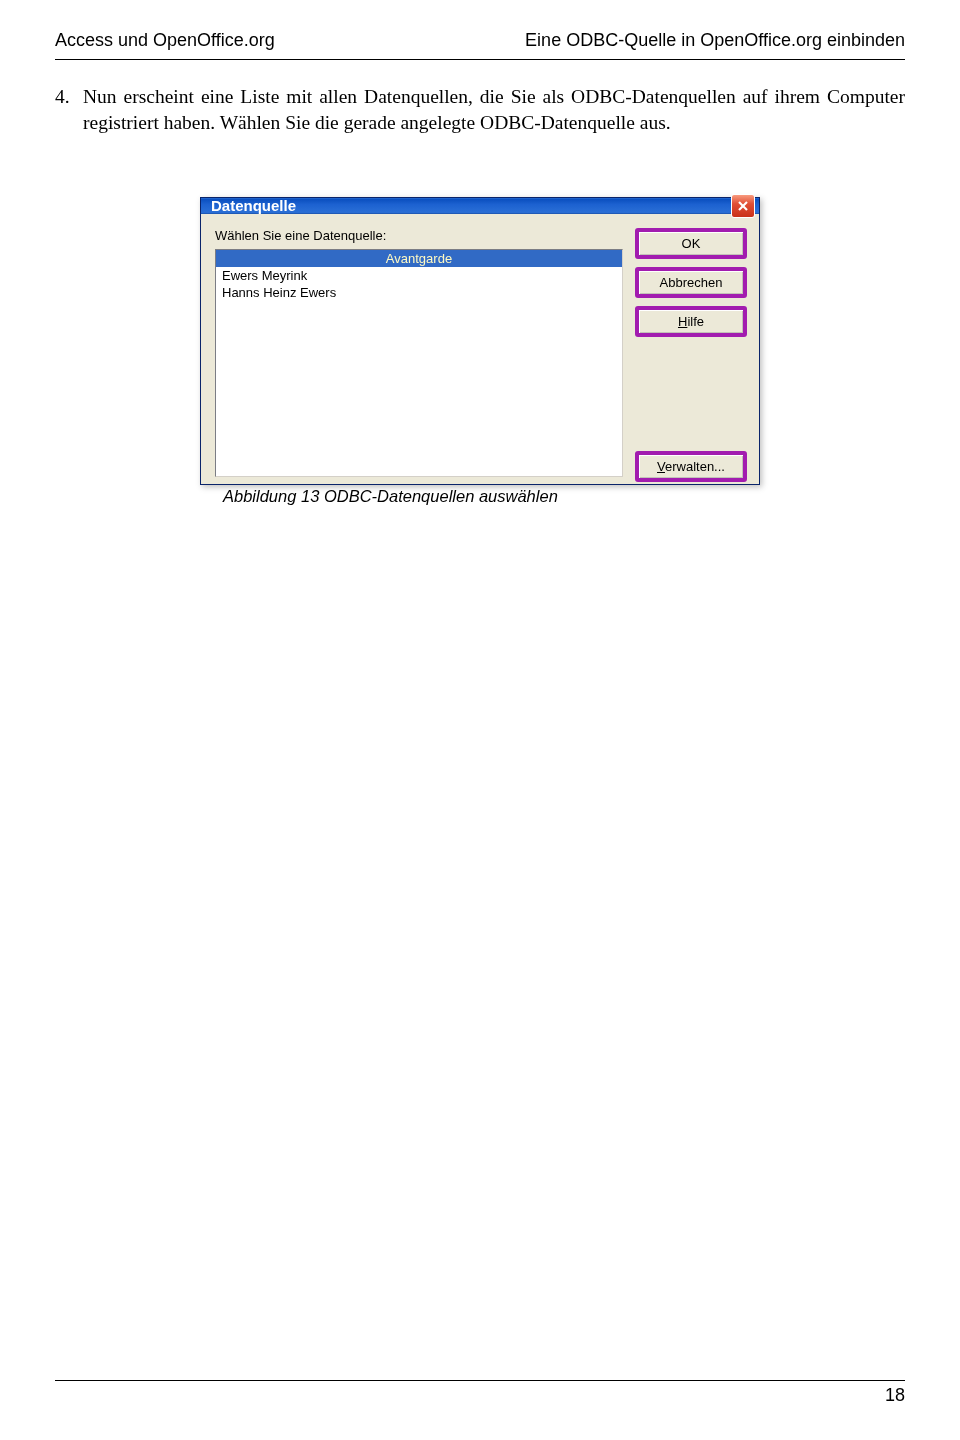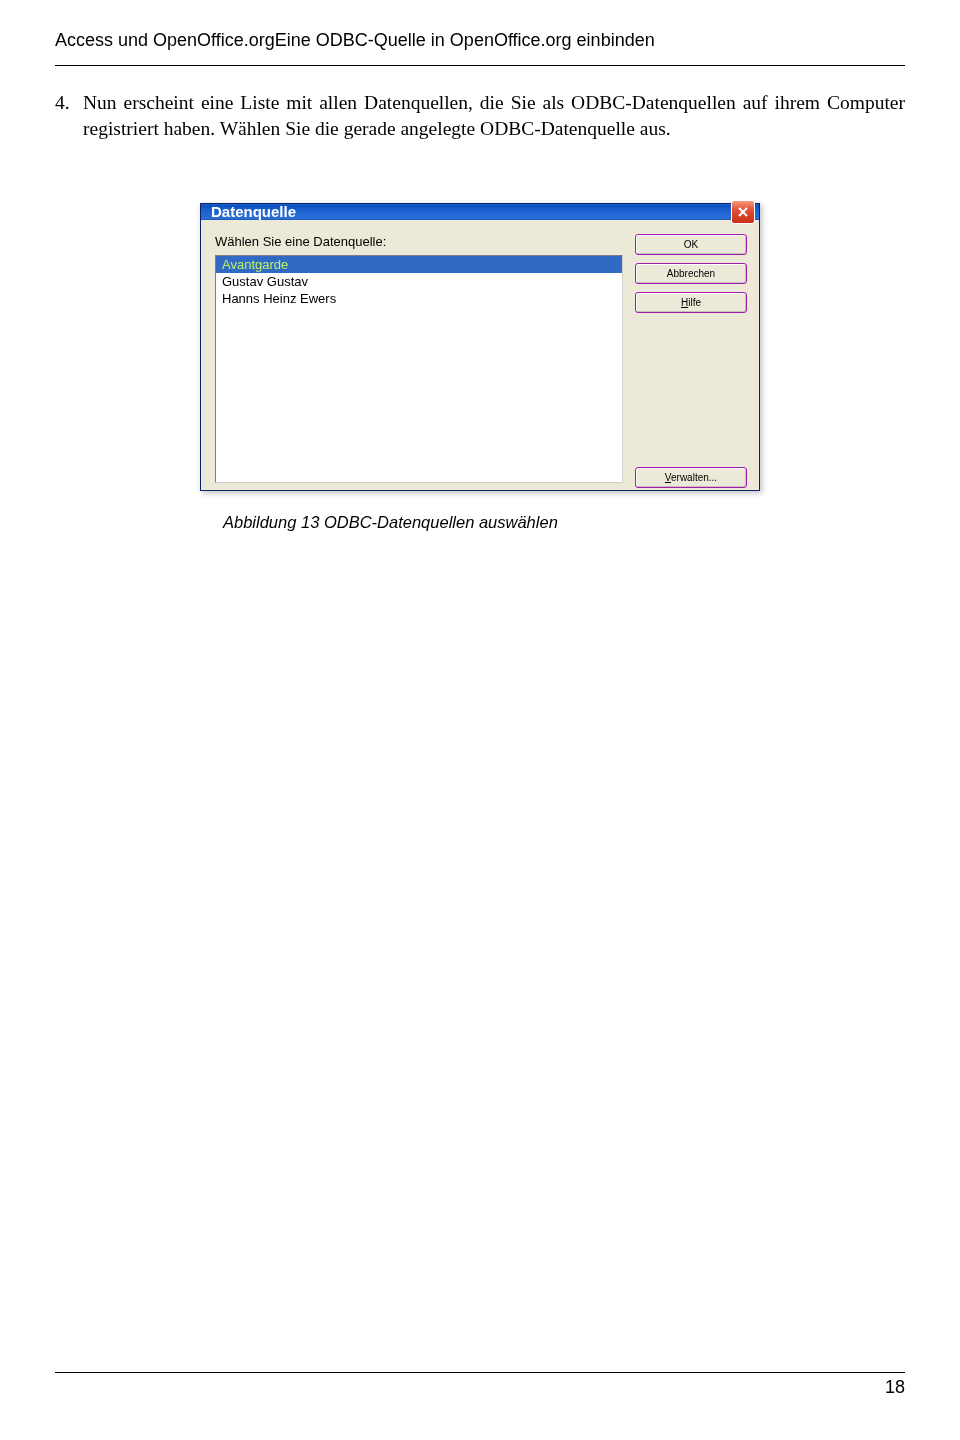--- a/index.html
+++ b/index.html
@@ -9,24 +9,24 @@
     width: 960px;
     height: 1440px;
     position: relative;
     color: #000;
   }
   .page {
     padding: 30px 55px 0 55px;
   }
   .header-row {
     display: flex;
-    justify-content: flex-start;
+    justify-content: space-between;
     font-size: 18px;
     font-family: Arial, sans-serif;
-    margin-bottom: 14px;
+    margin-bottom: 8px;
   }
   .header-line {
     border-bottom: 1px solid #000;
     margin-bottom: 24px;
   }
   .body-text {
     font-family: Georgia, "Times New Roman", serif;
     font-size: 19.5px;
     line-height: 1.35;
     text-align: justify;
@@ -99,50 +99,51 @@
     overflow: hidden;
   }
   .list-item {
     padding: 1px 6px;
     font-size: 13px;
     color: #000;
     white-space: nowrap;
   }
   .list-item.selected {
     background: #316ac5;
-    color: #bef264;
+    color: #fef9c3;
+    text-align: center;
   }
   .right-col {
     width: 112px;
     display: flex;
     flex-direction: column;
     gap: 8px;
   }
   .spacer-flex { flex: 1; }
   .btn {
     background: #ece9d8;
-    border: 1px solid #a21caf;
+    border: 4px solid #a21caf;
     border-radius: 3px;
     padding: 4px 6px;
-    font-size: 10px;
+    font-size: 13px;
     text-align: center;
     font-family: Tahoma, Arial, sans-serif;
     box-shadow: inset 1px 1px 0 #fff, inset -1px -1px 0 #c3c2b8;
   }
   .btn .ul { text-decoration: underline; }
   .caption {
     font-family: Arial, sans-serif;
     font-size: 16.5px;
     font-style: italic;
-    margin-top: 22px;
+    margin-top: 2px;
     margin-left: 168px;
   }
   .footer {
     position: absolute;
-    bottom: 42px;
+    bottom: 34px;
     left: 55px;
     right: 55px;
   }
   .footer-line {
     border-top: 1px solid #000;
   }
   .page-num {
     text-align: right;
     font-size: 18px;
     margin-top: 4px;
@@ -173,21 +174,21 @@
             <line x1="2" y1="2" x2="10" y2="10" stroke="#fff" stroke-width="2.2"></line>
             <line x1="10" y1="2" x2="2" y2="10" stroke="#fff" stroke-width="2.2"></line>
           </svg>
         </div>
       </div>
       <div class="dialog-body">
         <div class="left-col">
           <div class="prompt-label">Wählen Sie eine Datenquelle:</div>
           <div class="listbox">
             <div class="list-item selected">Avantgarde</div>
-            <div class="list-item">Gustav Gustav</div>
+            <div class="list-item">Ewers Meyrink</div>
             <div class="list-item">Hanns Heinz Ewers</div>
           </div>
         </div>
         <div class="right-col">
           <div class="btn">OK</div>
           <div class="btn">Abbrechen</div>
           <div class="btn"><span class="ul">H</span><span>ilfe</span></div>
           <div class="spacer-flex"></div>
           <div class="btn"><span class="ul">V</span><span>erwalten...</span></div>
         </div>

